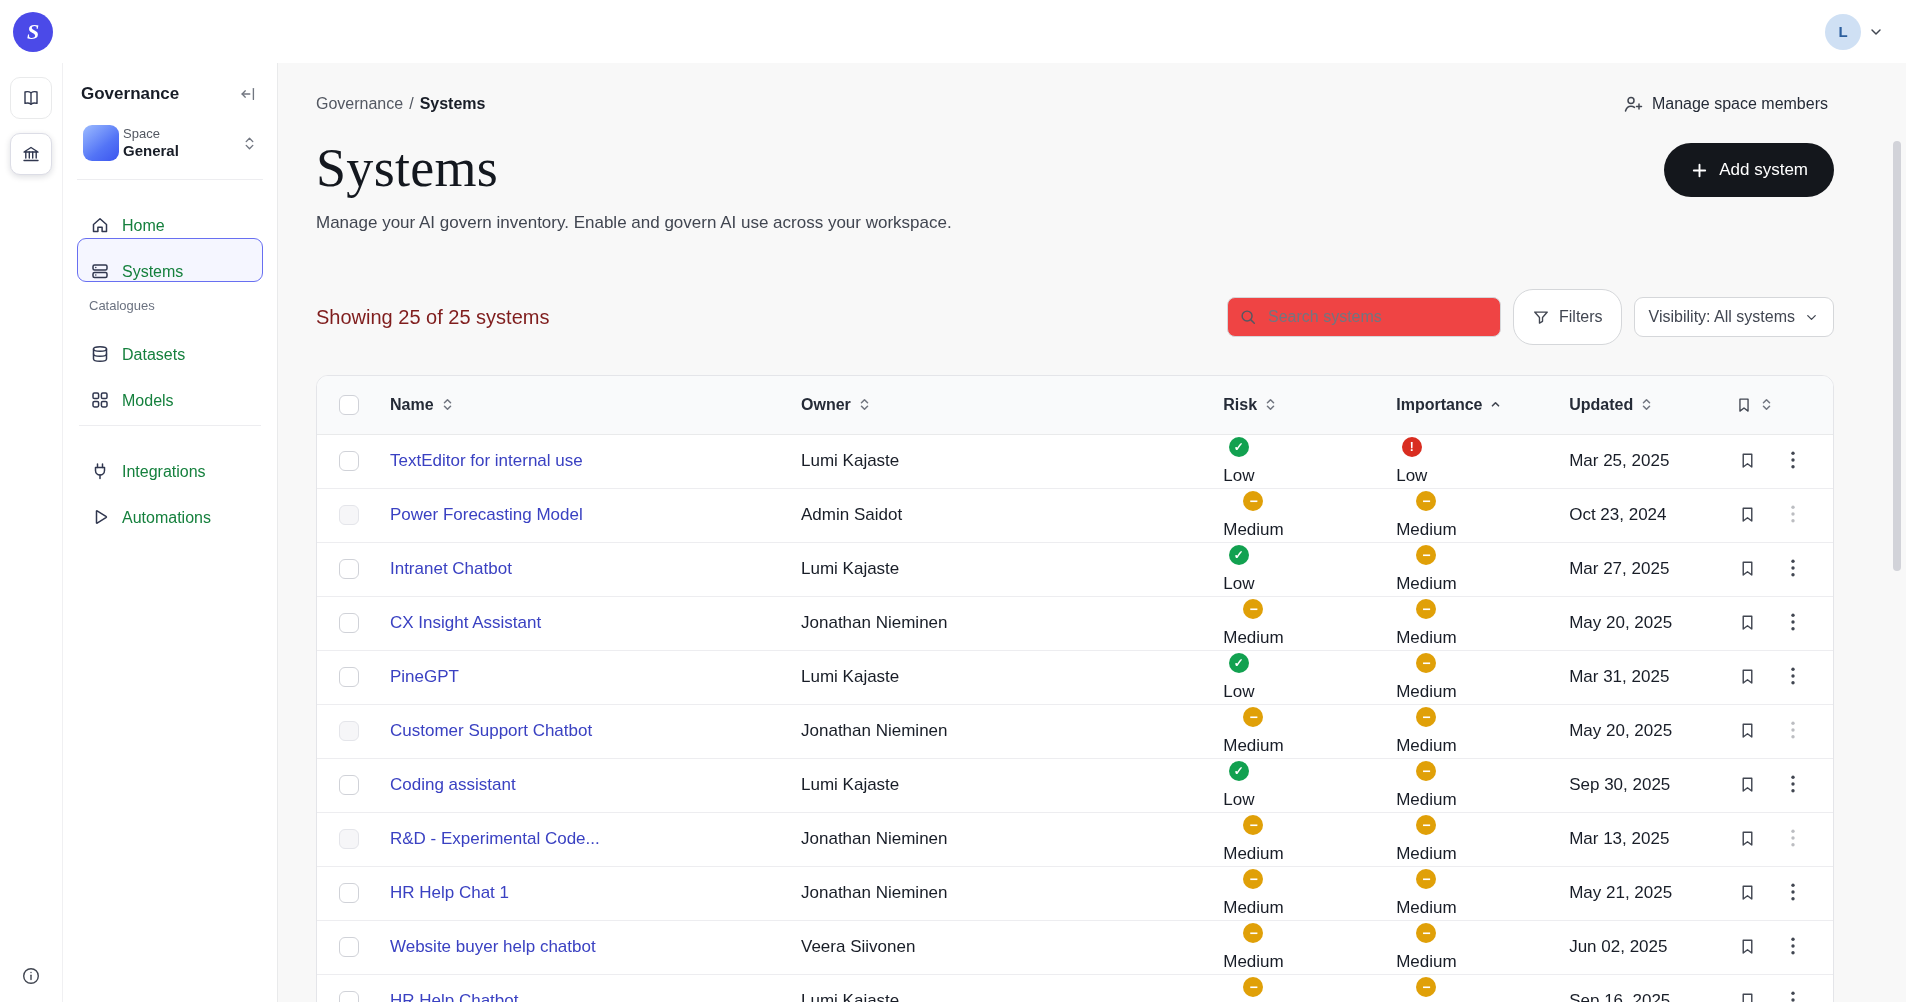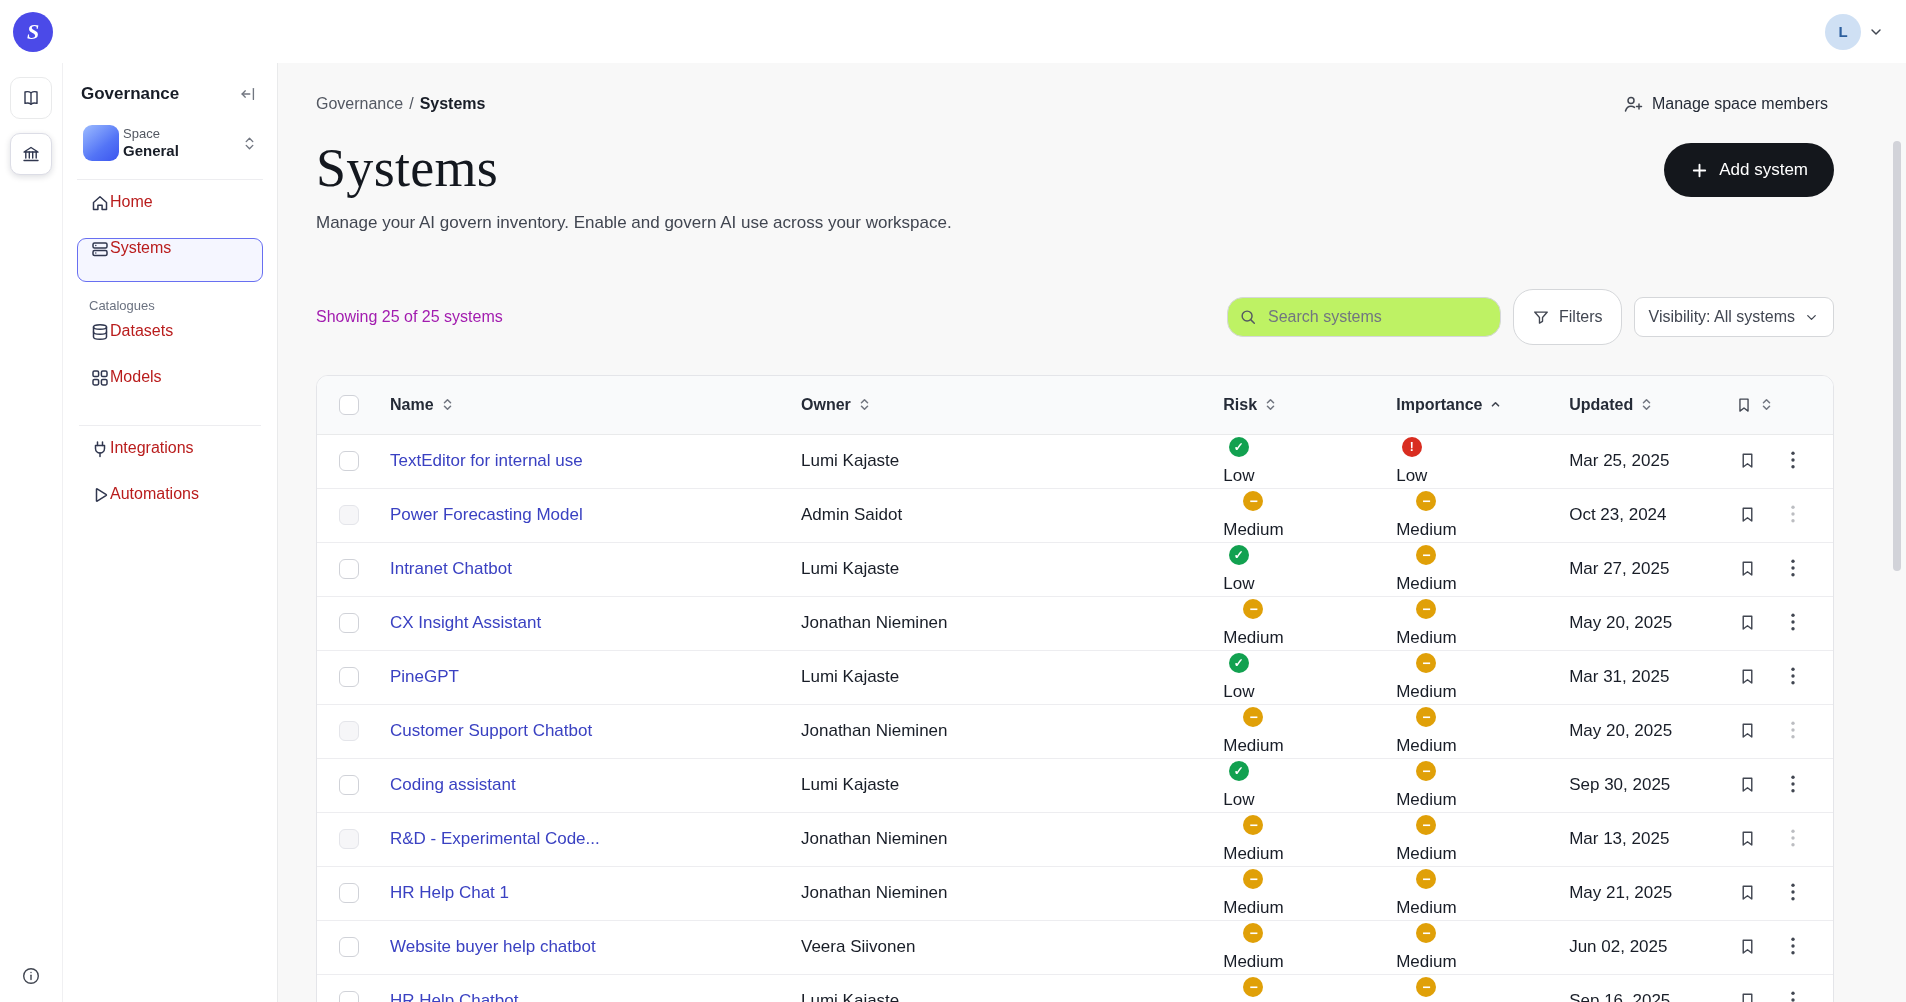--- a/index.html
+++ b/index.html
@@ -37,45 +37,45 @@
   .sidebar-title { font-size:17px; font-weight:700; color:#181d27; }
   .collapse-btn { color:#717680; cursor:pointer; background:none; border:none; padding:2px; }
   .space-row { display:flex; align-items:center; gap:4px; padding:6px 6px 18px; border-bottom:1px solid #ededf0; margin-bottom:12px; cursor:pointer; }
   .space-icon { width:36px; height:36px; border-radius:9px; flex:0 0 36px;
                 background:linear-gradient(140deg,#9dbcff 0%,#5374f6 60%,#3b55ef 100%); }
   .space-meta { flex:1; display:flex; flex-direction:column; line-height:1.2; }
   .space-label { font-size:13px; color:#535862; }
   .space-name { font-size:15px; font-weight:600; color:#181d27; }
   .space-row svg { color:#717680; }
 
-  .nav-item { display:flex; align-items:flex-start; height:44px; padding:0 12px; border-radius:9px;
-              font-size:16px; font-weight:500; color:#b91c1c; border:1px solid transparent; margin-bottom:2px; cursor:pointer; }
+  .nav-item { display:flex; align-items:flex-end; gap:12px; height:44px; padding:0 12px; border-radius:9px;
+              font-size:16px; font-weight:500; color:#15803d; border:1px solid transparent; margin-bottom:2px; cursor:pointer; }
   .nav-item svg { color:#30374f; flex:0 0 auto; }
   .nav-item.active { background:#f5f6ff; border-color:#686ff1; }
   .section-label { font-size:13px; color:#6b7280; font-weight:500; padding:14px 12px 8px; }
   .sidebar-divider { border-top:1px solid #ededf0; margin:12px 2px; }
 
   
   .main { flex:1; background:#f8f8f8; position:relative; padding:30px 72px 0 38px; overflow:hidden; }
   .crumb-row { display:flex; align-items:center; justify-content:space-between; }
   .breadcrumb { font-size:16px; color:#535862; display:flex; gap:6px; align-items:center; }
   .breadcrumb .current { color:#181d27; font-weight:600; }
   .manage-members { display:flex; align-items:center; gap:9px; font-size:16px; font-weight:500; color:#252b37; cursor:pointer; background:none; border:none; font-family:inherit; }
   .manage-members svg { color:#414651; }
 
   .page-head { display:flex; justify-content:space-between; align-items:flex-start; margin-top:22px; }
   .page-title { font-family:"Liberation Serif", serif; font-weight:400; font-size:54px; margin:0; color:#14181f; letter-spacing:.3px; }
   .subtitle { font-size:17px; color:#414651; margin-top:14px; }
   .add-btn { display:flex; align-items:center; gap:10px; background:#14171c; color:#fff; border:none; border-radius:28px;
              height:54px; padding:0 26px; font-size:17px; font-weight:500; margin-top:6px; font-family:inherit; cursor:pointer; }
 
   .toolbar { display:flex; align-items:center; justify-content:space-between; margin-top:56px; }
-  .showing { font-size:16px; color:#a21caf; }
+  .showing { font-size:20px; color:#7f1d1d; }
   .controls { display:flex; align-items:center; gap:12px; }
-  .search-box { position:relative; width:274px; height:40px; background:#bef264; border:1px solid #d5d7da; border-radius:16px;
+  .search-box { position:relative; width:274px; height:40px; background:#ef4444; border:1px solid #d5d7da; border-radius:8px;
                 display:flex; align-items:center; padding:0 24px 0 38px; }
   .search-box input { border:none; outline:none; font-size:16px; width:100%; color:#181d27; font-family:inherit; background:transparent; }
   .search-box input::placeholder { color:#717680; }
   .search-icon { position:absolute; left:11px; color:#535862; }
   .btn-filters { display:flex; align-items:center; gap:9px; height:56px; border-radius:20px; border:1px solid #d5d7da; background:#fff;
                  padding:0 18px; font-size:16px; font-weight:500; color:#414651; font-family:inherit; cursor:pointer; }
   .btn-visibility { display:flex; align-items:center; gap:9px; height:40px; border-radius:9px; border:1px solid #d5d7da; background:#fff;
                     padding:0 14px; font-size:16px; color:#414651; font-family:inherit; cursor:pointer; }
 
   

